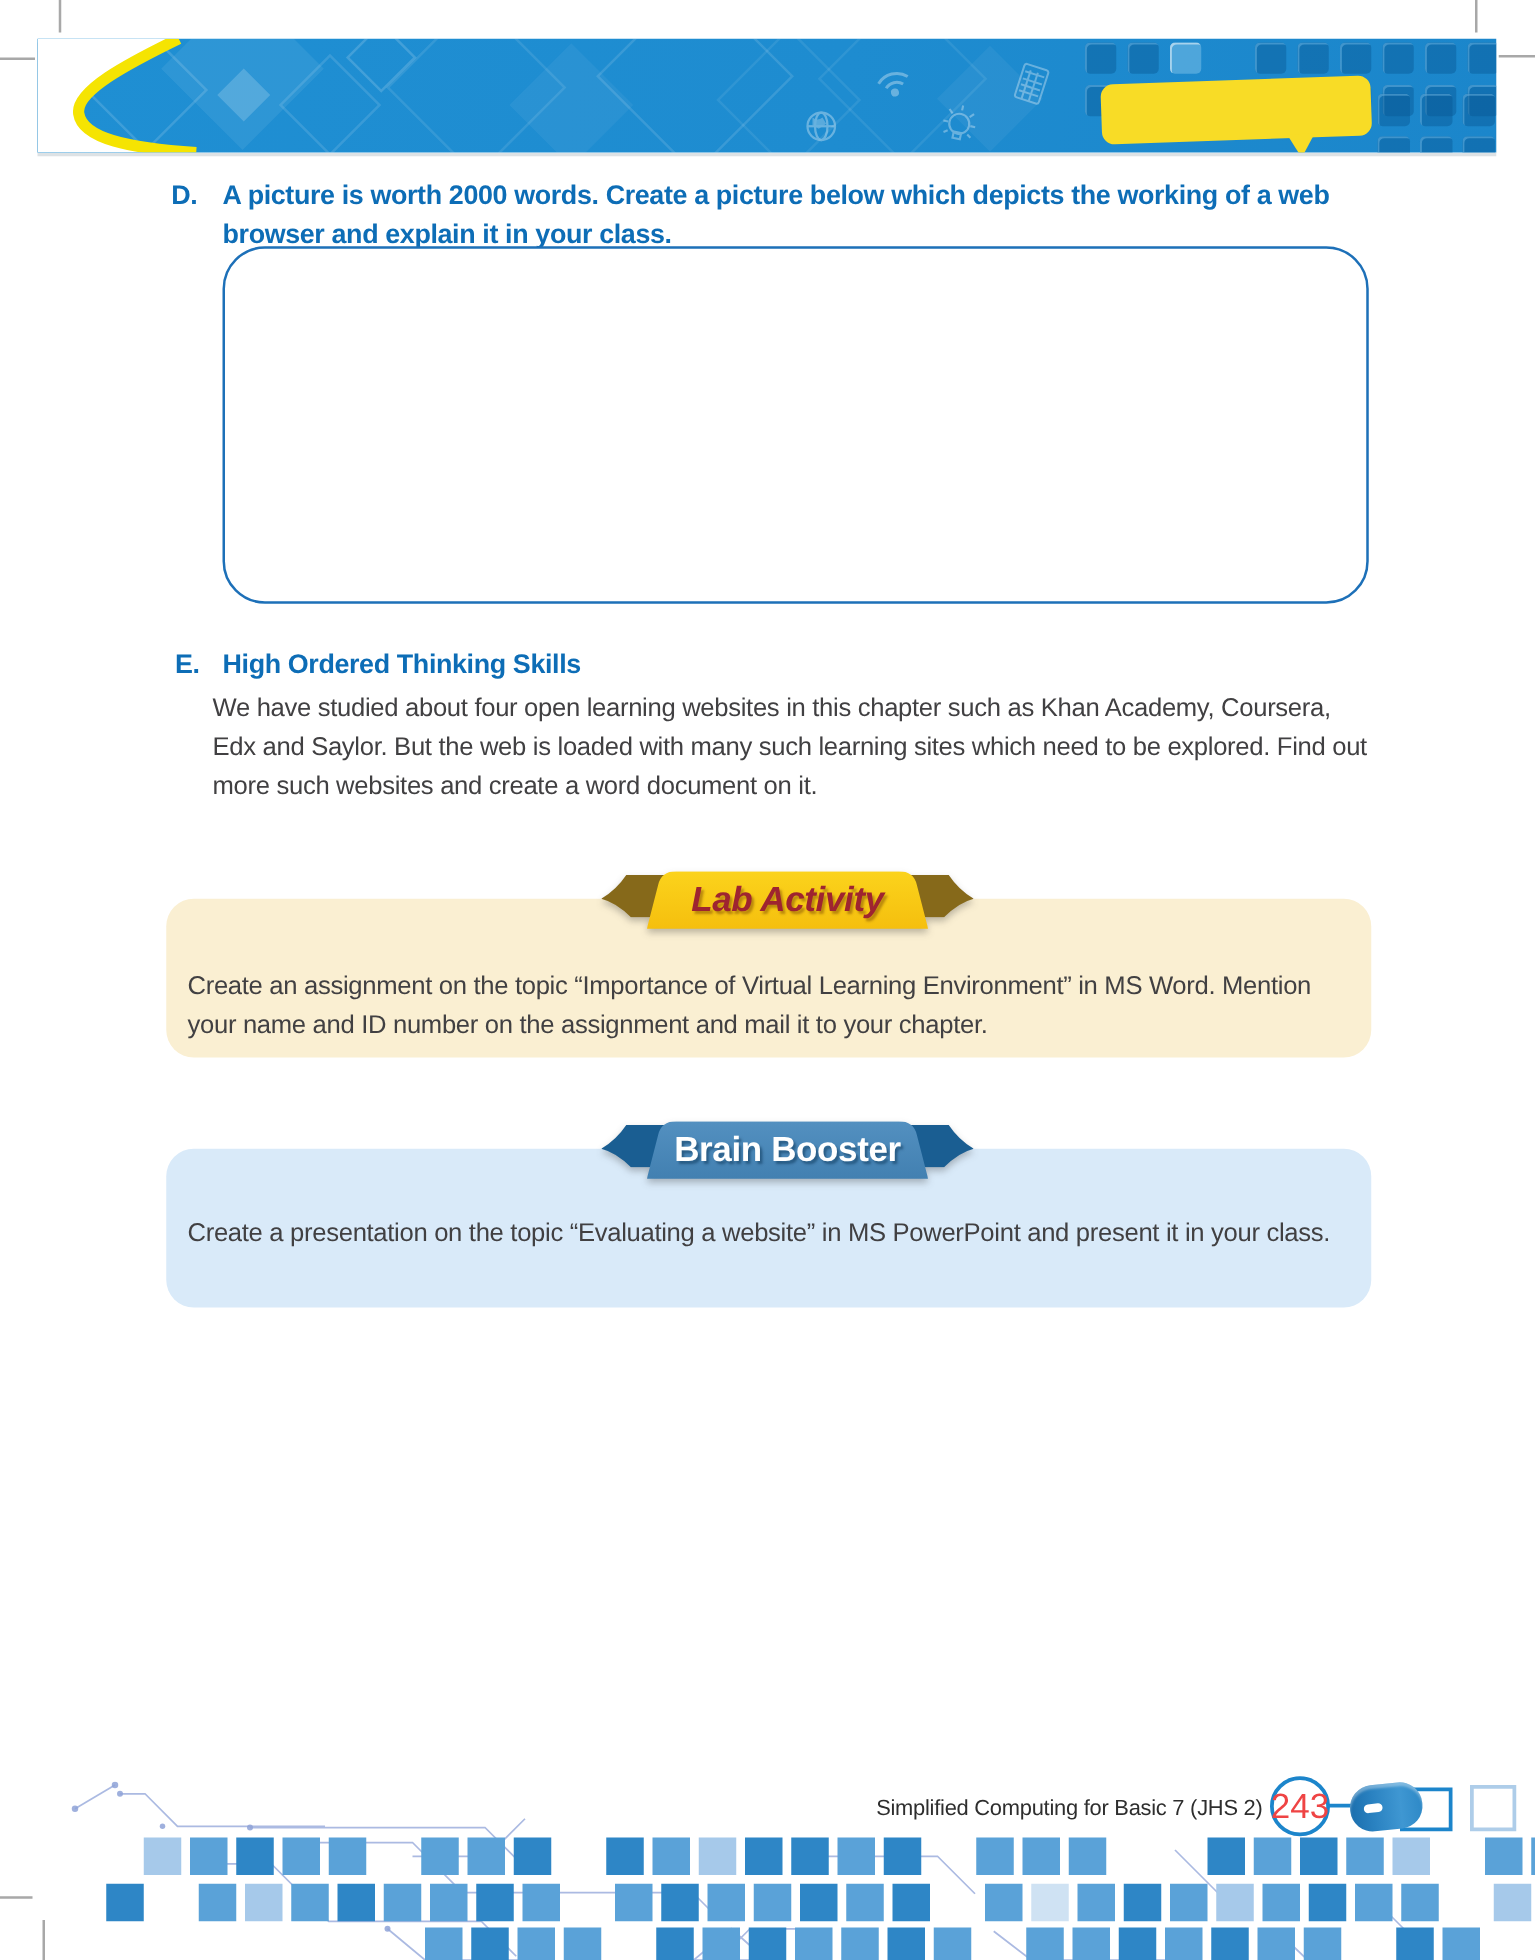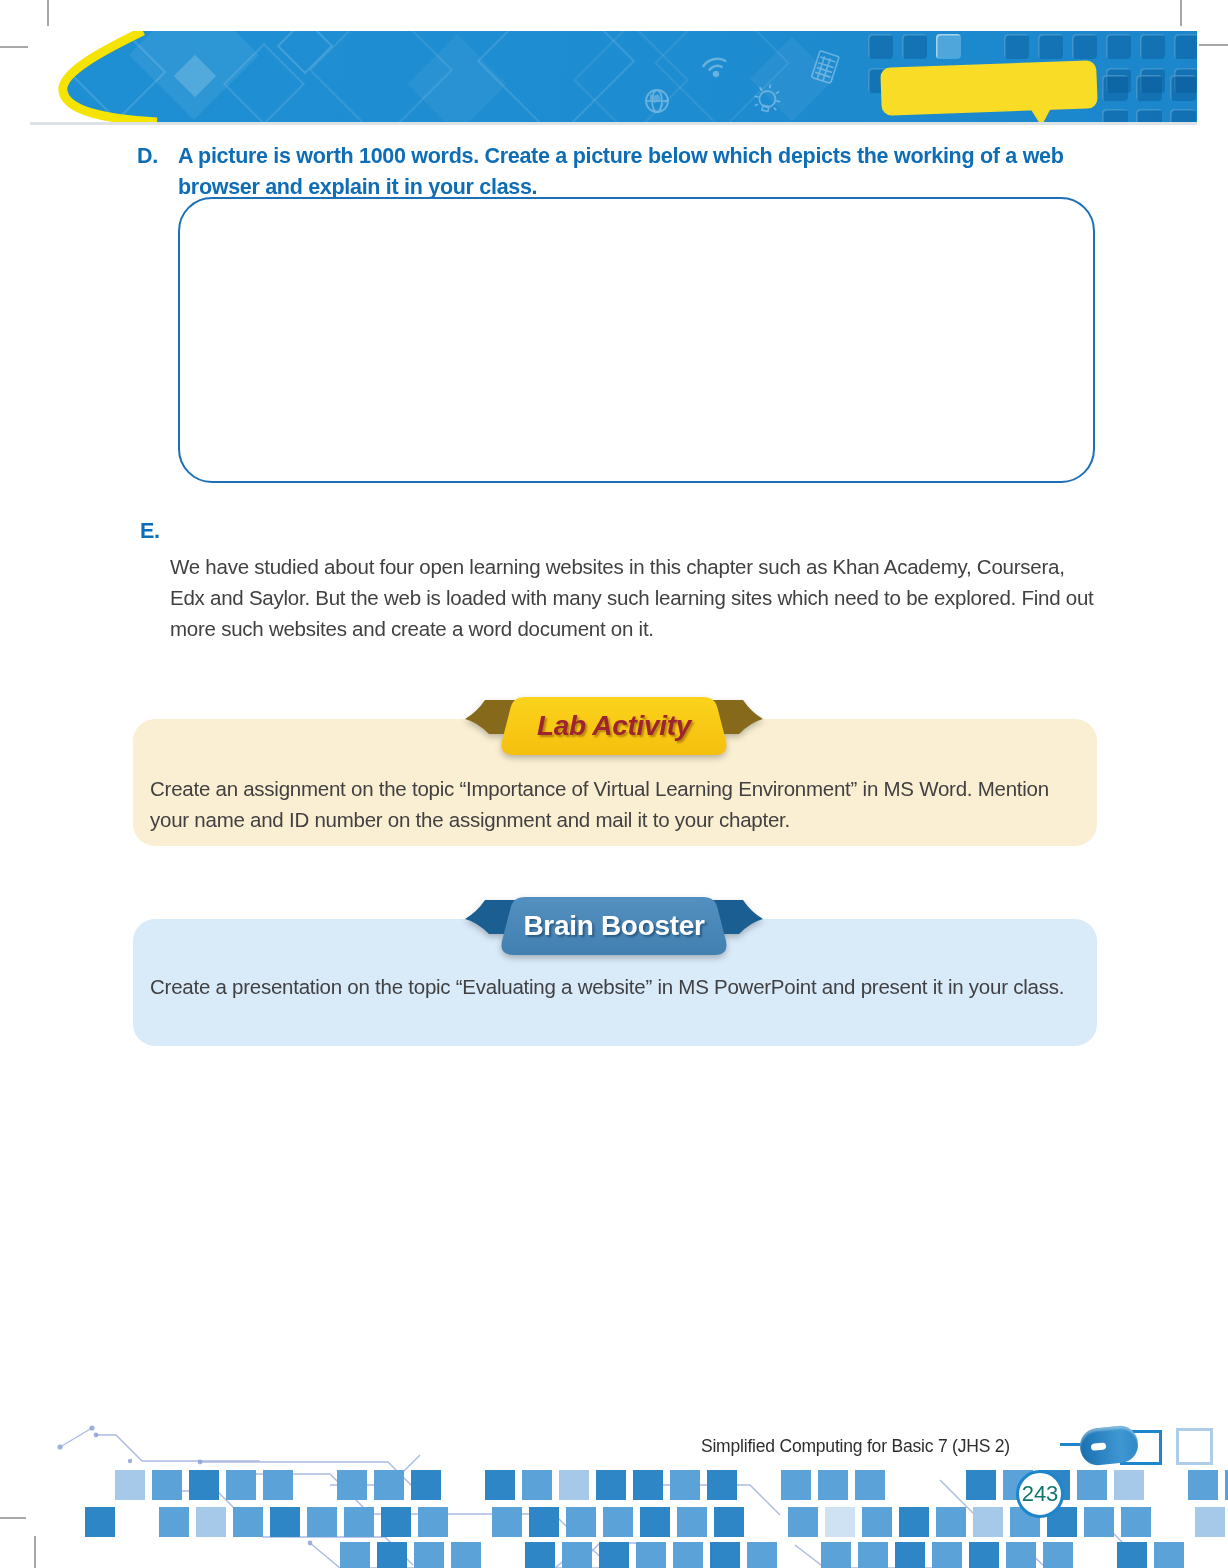--- a/index.html
+++ b/index.html
@@ -39,43 +39,43 @@
     letter-spacing:-.25px; }
 
   .draw-box { position:absolute; left:178px; top:197px; width:917px; height:286px;
     border:2.5px solid #1d70b8; border-radius:34px; background:#ffffff; }
 
   
   .soft-box { position:absolute; left:133px; width:964px; height:127px; border-radius:22px; }
   .box-cream { background:#faefd2; }
   .box-blue  { background:#d9eaf9; }
 
-  .badge { position:absolute; left:499px; width:230px; height:58px; z-index:3;
+  .badge { position:absolute; left:515px; width:230px; height:46px; z-index:3;
     filter:drop-shadow(0 3px 3px rgba(40,40,40,.30)); }
   .badge .wing { position:absolute; top:3px; width:56px; height:34px; }
   .badge .wing.wl { left:-34px;
     clip-path:path('M56,0 L56,34 L24,34 Q12,22 0,19 Q12,12 20,0 Z'); }
   .badge .wing.wr { right:-34px;
     clip-path:path('M0,0 L0,34 L32,34 Q44,22 56,19 Q44,12 36,0 Z'); }
   .badge .tab { position:absolute; inset:0; display:flex; align-items:center; justify-content:center;
     clip-path:path('M26,0 L204,0 Q216,0 218.5,11 L227,44 Q230,58 215,58 L15,58 Q0,58 3,44 L11.5,11 Q14,0 26,0 Z');
     font-size:28px; font-weight:bold; letter-spacing:-.3px; }
   .badge.lab .wing { background:#86691a; }
   .badge.lab .tab { background:linear-gradient(180deg,#fbd31c,#f5bf0e); color:#9e2430;
     font-style:italic; text-shadow:2px 2px 2px rgba(90,40,0,.40); }
   .badge.brain .wing { background:#1a5e92; }
   .badge.brain .tab { background:linear-gradient(180deg,#5390c0,#4280b1); color:#ffffff;
     text-shadow:2px 2px 2px rgba(0,40,70,.45); }
 
   
   .footer-title { position:absolute; left:660px; top:1436px; width:350px; text-align:right;
     font-size:17.5px; color:#2e2e2e; letter-spacing:-.2px; }
-  .page-circle { position:absolute; left:1016px; top:1470px; width:48px; height:48px;
+  .page-circle { position:absolute; left:1016px; top:1421px; width:48px; height:48px;
     border:3px solid #1c85cb; border-radius:50%; background:#ffffff; z-index:4;
-    display:flex; align-items:center; justify-content:center; font-size:22px; color:#0f766e; }
+    display:flex; align-items:center; justify-content:center; font-size:28px; color:#ef4444; }
   .connector { position:absolute; left:1060px; top:1443px; width:26px; height:3px;
     background:#1c85cb; z-index:3; }
   .mouse { position:absolute; left:1080px; top:1427px; width:58px; height:37px; z-index:5;
     border-radius:18px; transform:rotate(-6deg);
     background:linear-gradient(90deg,#1c6fae 0%,#2a82c1 32%,#3f97d2 70%,#2e89c7 100%);
     box-shadow:inset 0 3px 2px rgba(255,255,255,.35); }
   .mouse .dash { position:absolute; left:11px; top:15px; width:15px; height:7px;
     border-radius:4px; background:#ffffff; }
   .outline-rect { position:absolute; left:1120px; top:1430px; width:42px; height:35px;
     border:3px solid #1c85cb; z-index:2; background:#fff; }
@@ -185,26 +185,27 @@
   </div>
 
   <svg class="swoosh" width="200" height="91" viewBox="0 0 200 91">
     <path d="M0,0 L113,0 C72,20 30,42 33,60 C36,80 75,88 127,91 L0,91 Z" fill="#ffffff"></path>
     <path d="M113,0 C72,20 30,42 33,60 C36,80 75,88 127,91" fill="none" stroke="#f5e402" stroke-width="9"></path>
   </svg>
 </div>
 
 <div class="sec-head" style="left:137px; top:141px; width:958px;">
   <span class="num">D.</span>
-  <span>A picture is worth 1000 words. Create a picture below which depicts the working of a web browser and explain it in your class.</span>
+  <span>A picture is worth 2000 words. Create a picture below which depicts the working of a web browser and explain it in your class.</span>
 </div>
 <div class="draw-box"></div>
 
 <div class="sec-head" style="left:140px; top:516px; width:958px;">
   <span class="num" style="flex-basis:38px; width:38px;">E.</span>
+  <span>High Ordered Thinking Skills</span>
 </div>
 <div class="body-text" style="left:170px; top:552px; width:928px;">We have studied about four open learning websites in this chapter such as Khan Academy, Coursera, Edx and Saylor. But the web is loaded with many such learning sites which need to be explored. Find out more such websites and create a word document on it.</div>
 
 <div class="badge lab" style="top:697px;">
   <div class="wing wl"></div>
   <div class="wing wr"></div>
   <div class="tab">Lab Activity</div>
 </div>
 <div class="soft-box box-cream" style="top:719px;"></div>
 <div class="body-text" style="left:150px; top:774px; width:932px; z-index:2;">Create an assignment on the topic “Importance of Virtual Learning Environment” in MS Word. Mention your name and ID number on the assignment and mail it to your chapter.</div>

